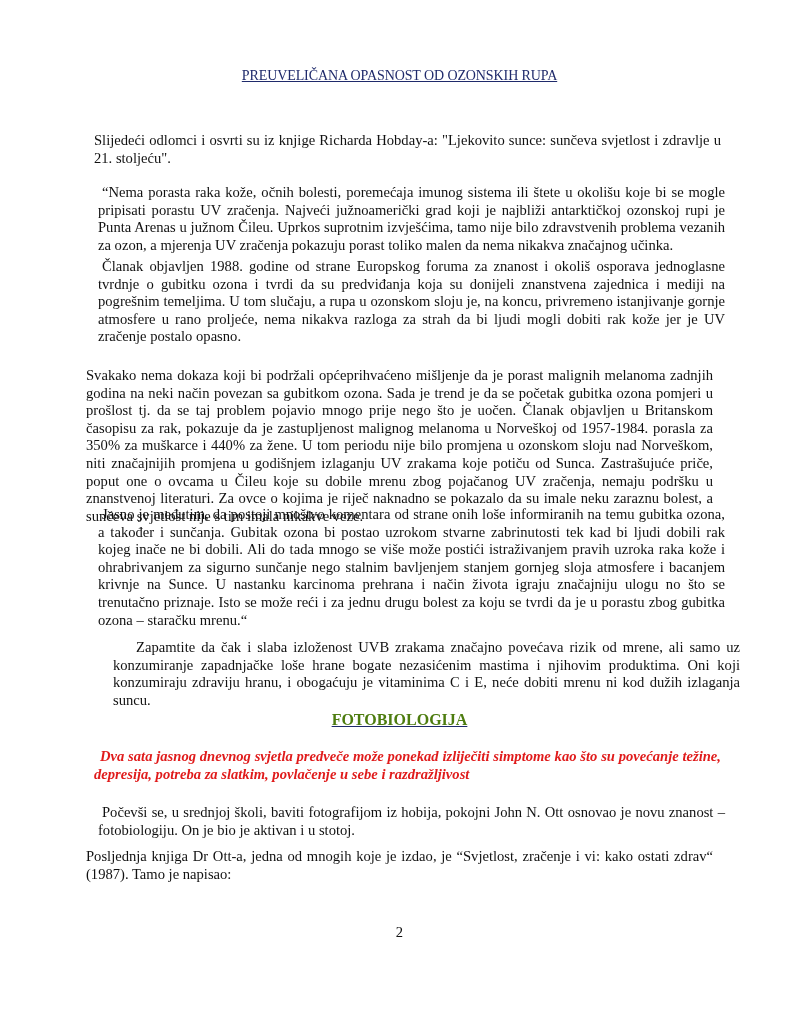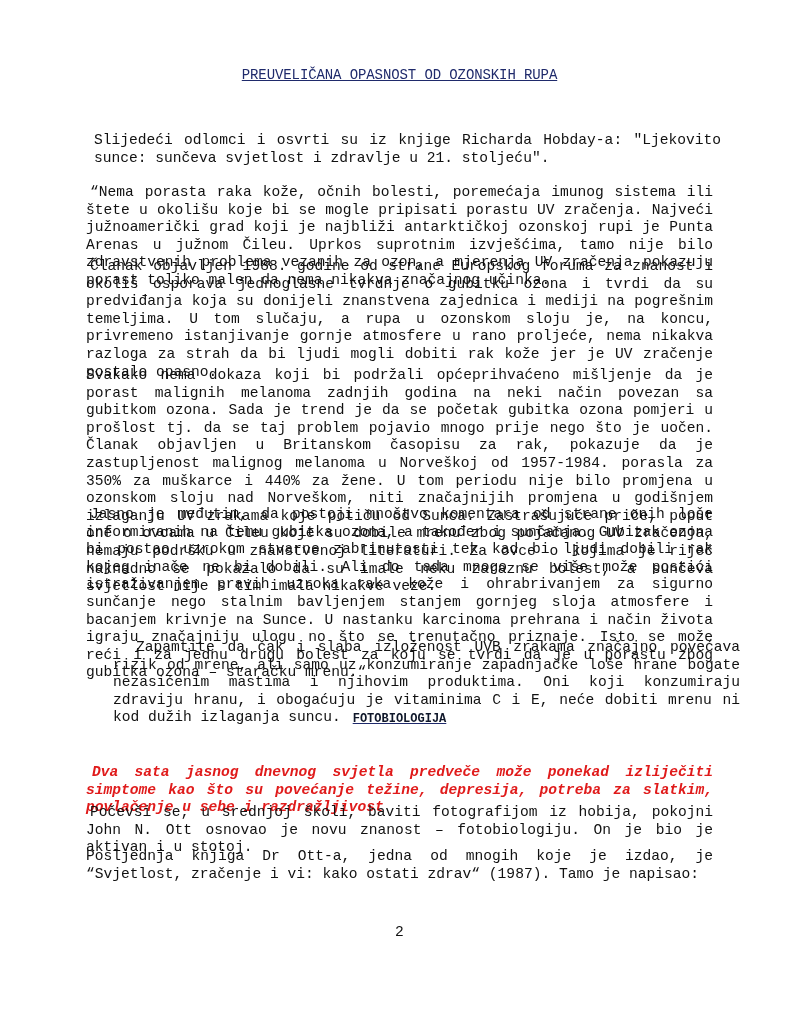--- a/index.html
+++ b/index.html
@@ -1,49 +1,49 @@
 <!DOCTYPE html>
 <html><head>
   <meta charset="utf-8">
   <style>
     html, body { margin: 0; padding: 0; background: #ffffff; }
     body { width: 793px; height: 1027px; position: relative; overflow: hidden; }
     .page {
       position: absolute; left: 0; top: 0; width: 793px; height: 1027px;
       background: #ffffff; color: #111111;
-      font-family: Liberation Mono, monospace;
+      font-family: Liberation Serif, serif;
     }
     .content {
       position: absolute; left: 86px; top: 0; width: 627px;
       font-size: 14.6px; line-height: 17.6px;
     }
     .title {
       position: absolute; left: 0; top: 67px; width: 627px; text-align: center;
       color: #1f2a6b; font-size: 14px; text-decoration: underline;
       text-decoration-color: #1f2a6b; letter-spacing: -0.1px;
     }
     p { margin: 0; text-align: justify; }
     .para { position: absolute; left: 0; width: 627px; }
     .p1 { top: 132px; margin-left: 8px; }
     .p2 { top: 184px; }
     .p3 { top: 258px; }
     .p4 { top: 367px; }
     .p5 { top: 506px; }
     .p6 { top: 639px; }
-    .indent-small { text-indent: 4px; }
+    .indent-small { text-indent: 4px; margin-left: 12px; }
     .indent-tab { text-indent: 23px; margin-left: 27px; }
     .section-heading {
       position: absolute; left: 0; top: 711px; width: 627px; text-align: center;
-      color: #0f172a; font-weight: bold; font-size: 12px;
+      color: #4d7c0f; font-weight: bold; font-size: 16px;
       text-decoration: underline; text-decoration-color: #1f2a6b;
     }
     .highlight {
-      position: absolute; left: 0; top: 748px; width: 627px;
+      position: absolute; left: 8px; top: 748px; width: 627px;
       color: #e01b1b; font-weight: bold; font-style: italic;
-      text-align: justify; text-indent: 6px; margin-top: 16px;
+      text-align: justify; text-indent: 6px;
     }
     .p7 { top: 804px; }
     .p8 { top: 848px; }
     .page-number {
       position: absolute; left: 0; top: 924px; width: 627px; text-align: center;
       font-size: 14.6px; color: #111111;
     }
     
   </style>
 </head>

